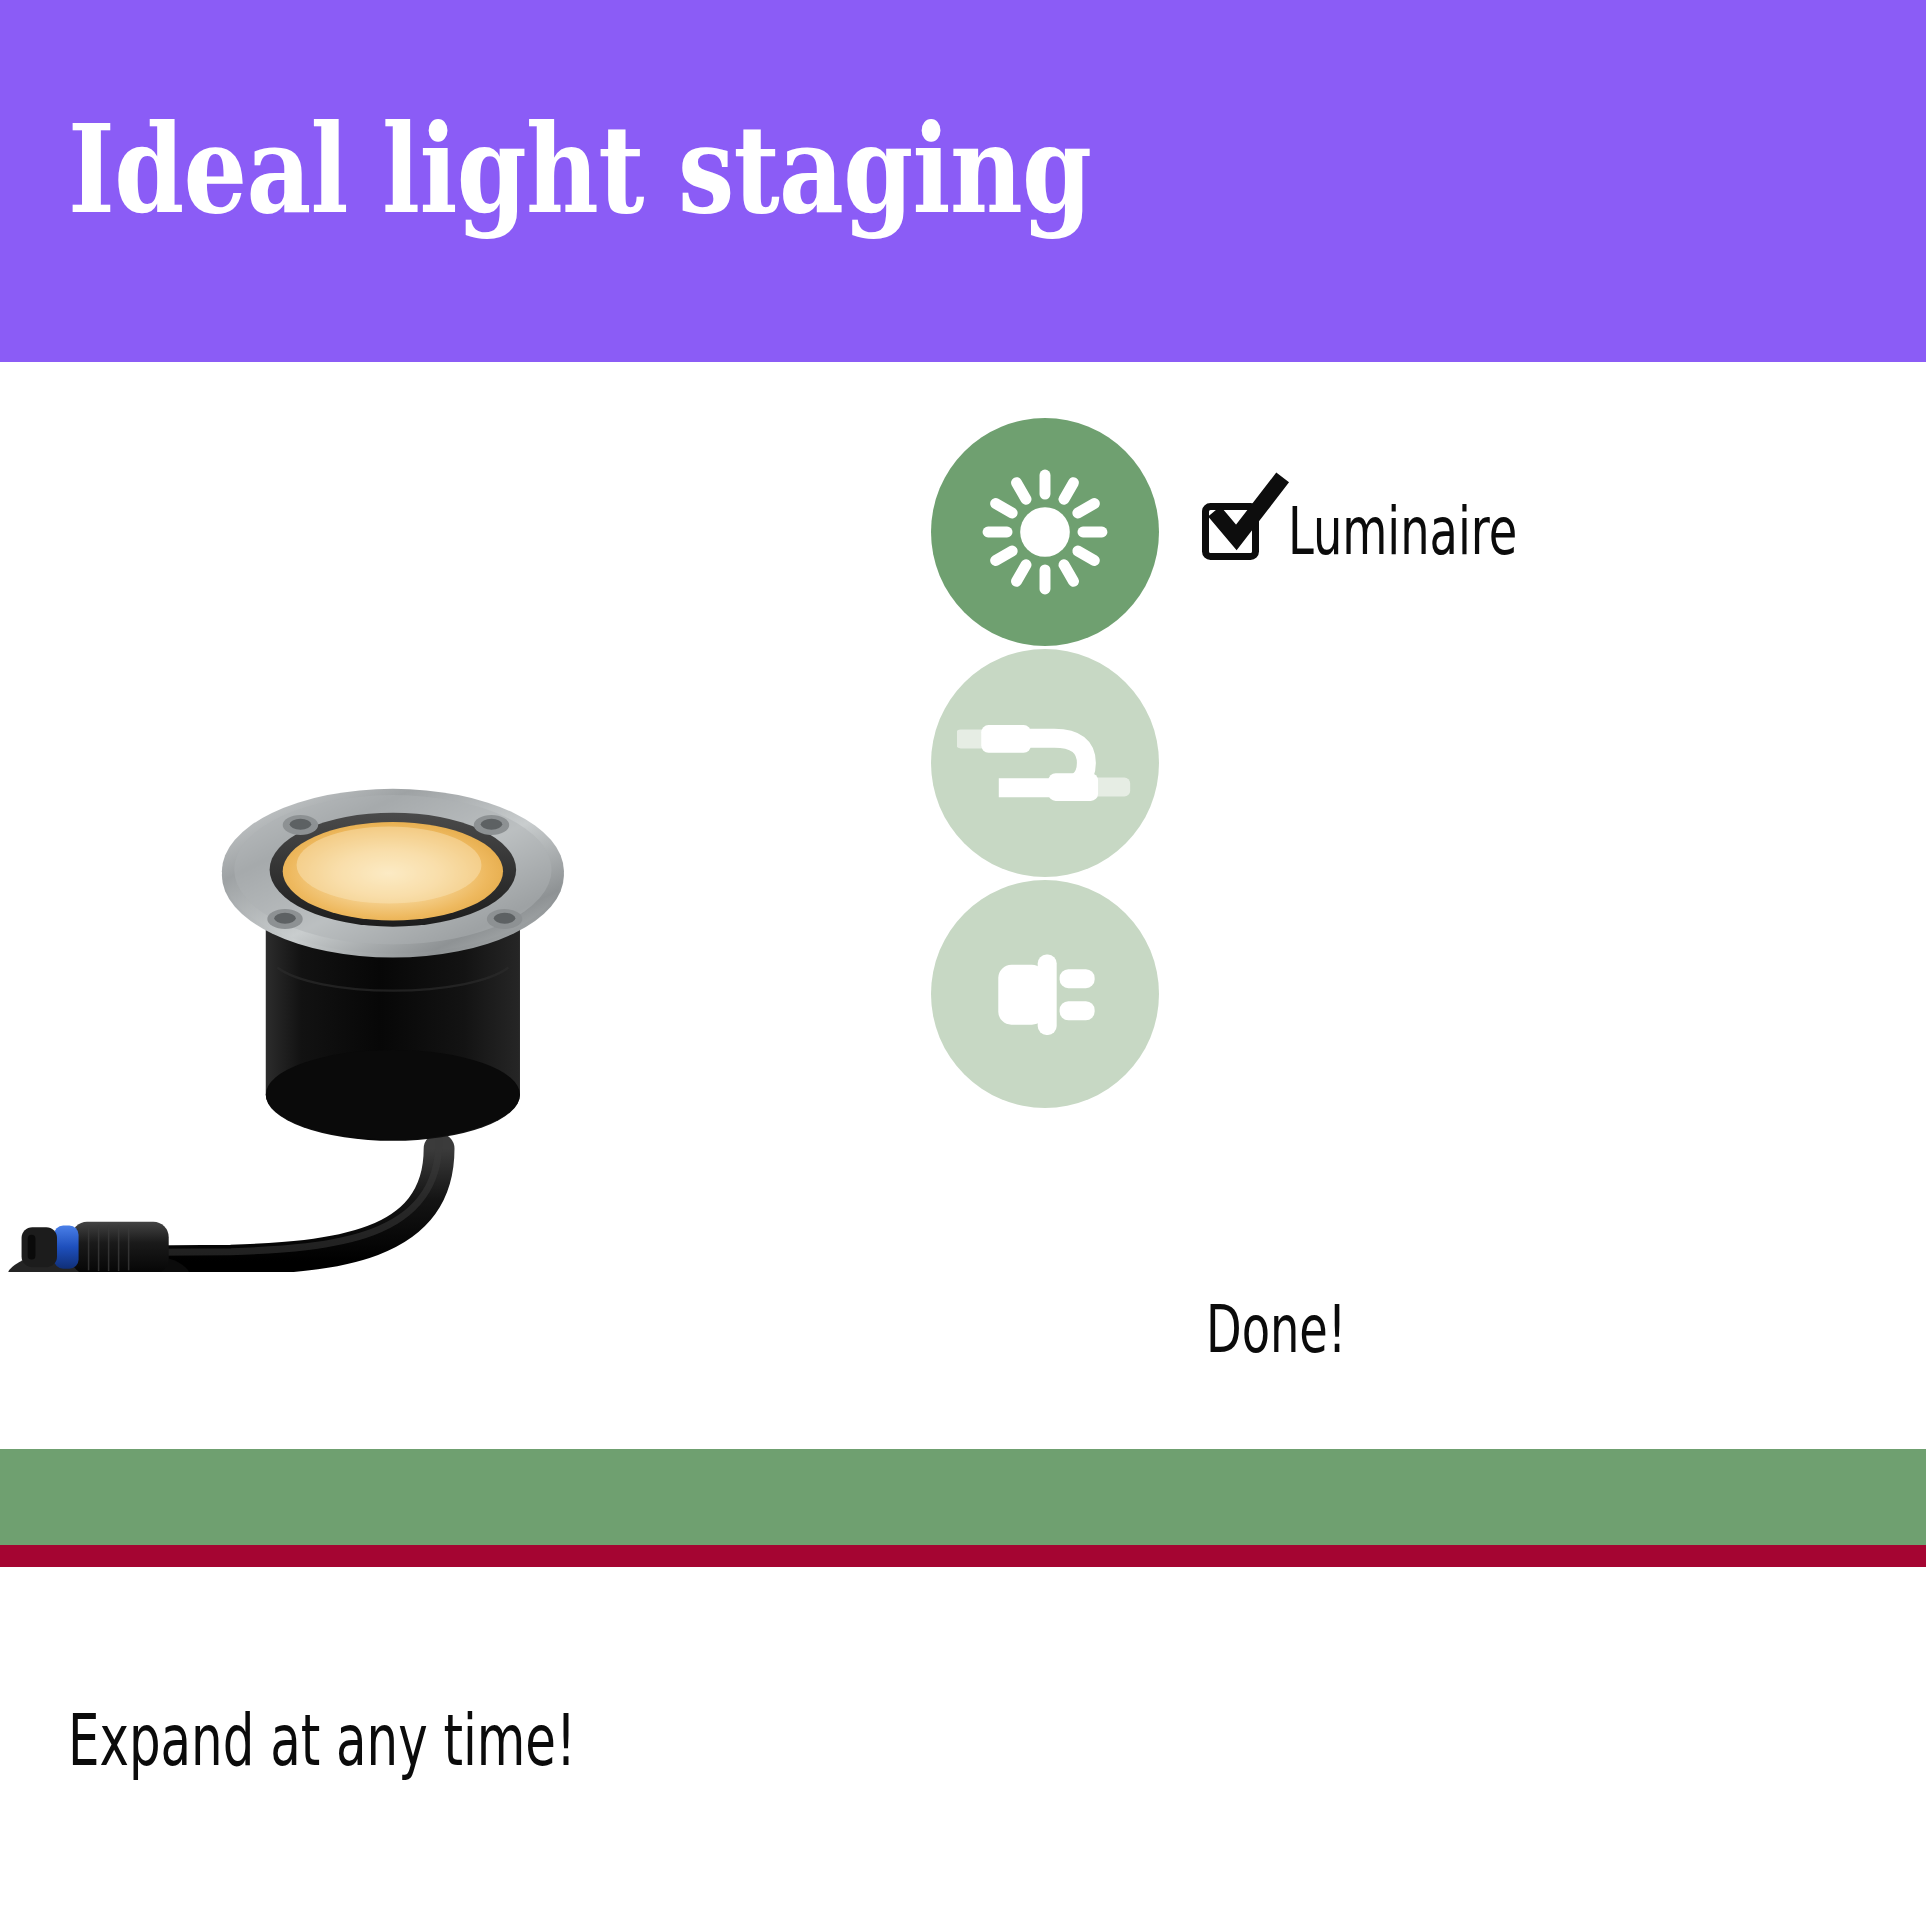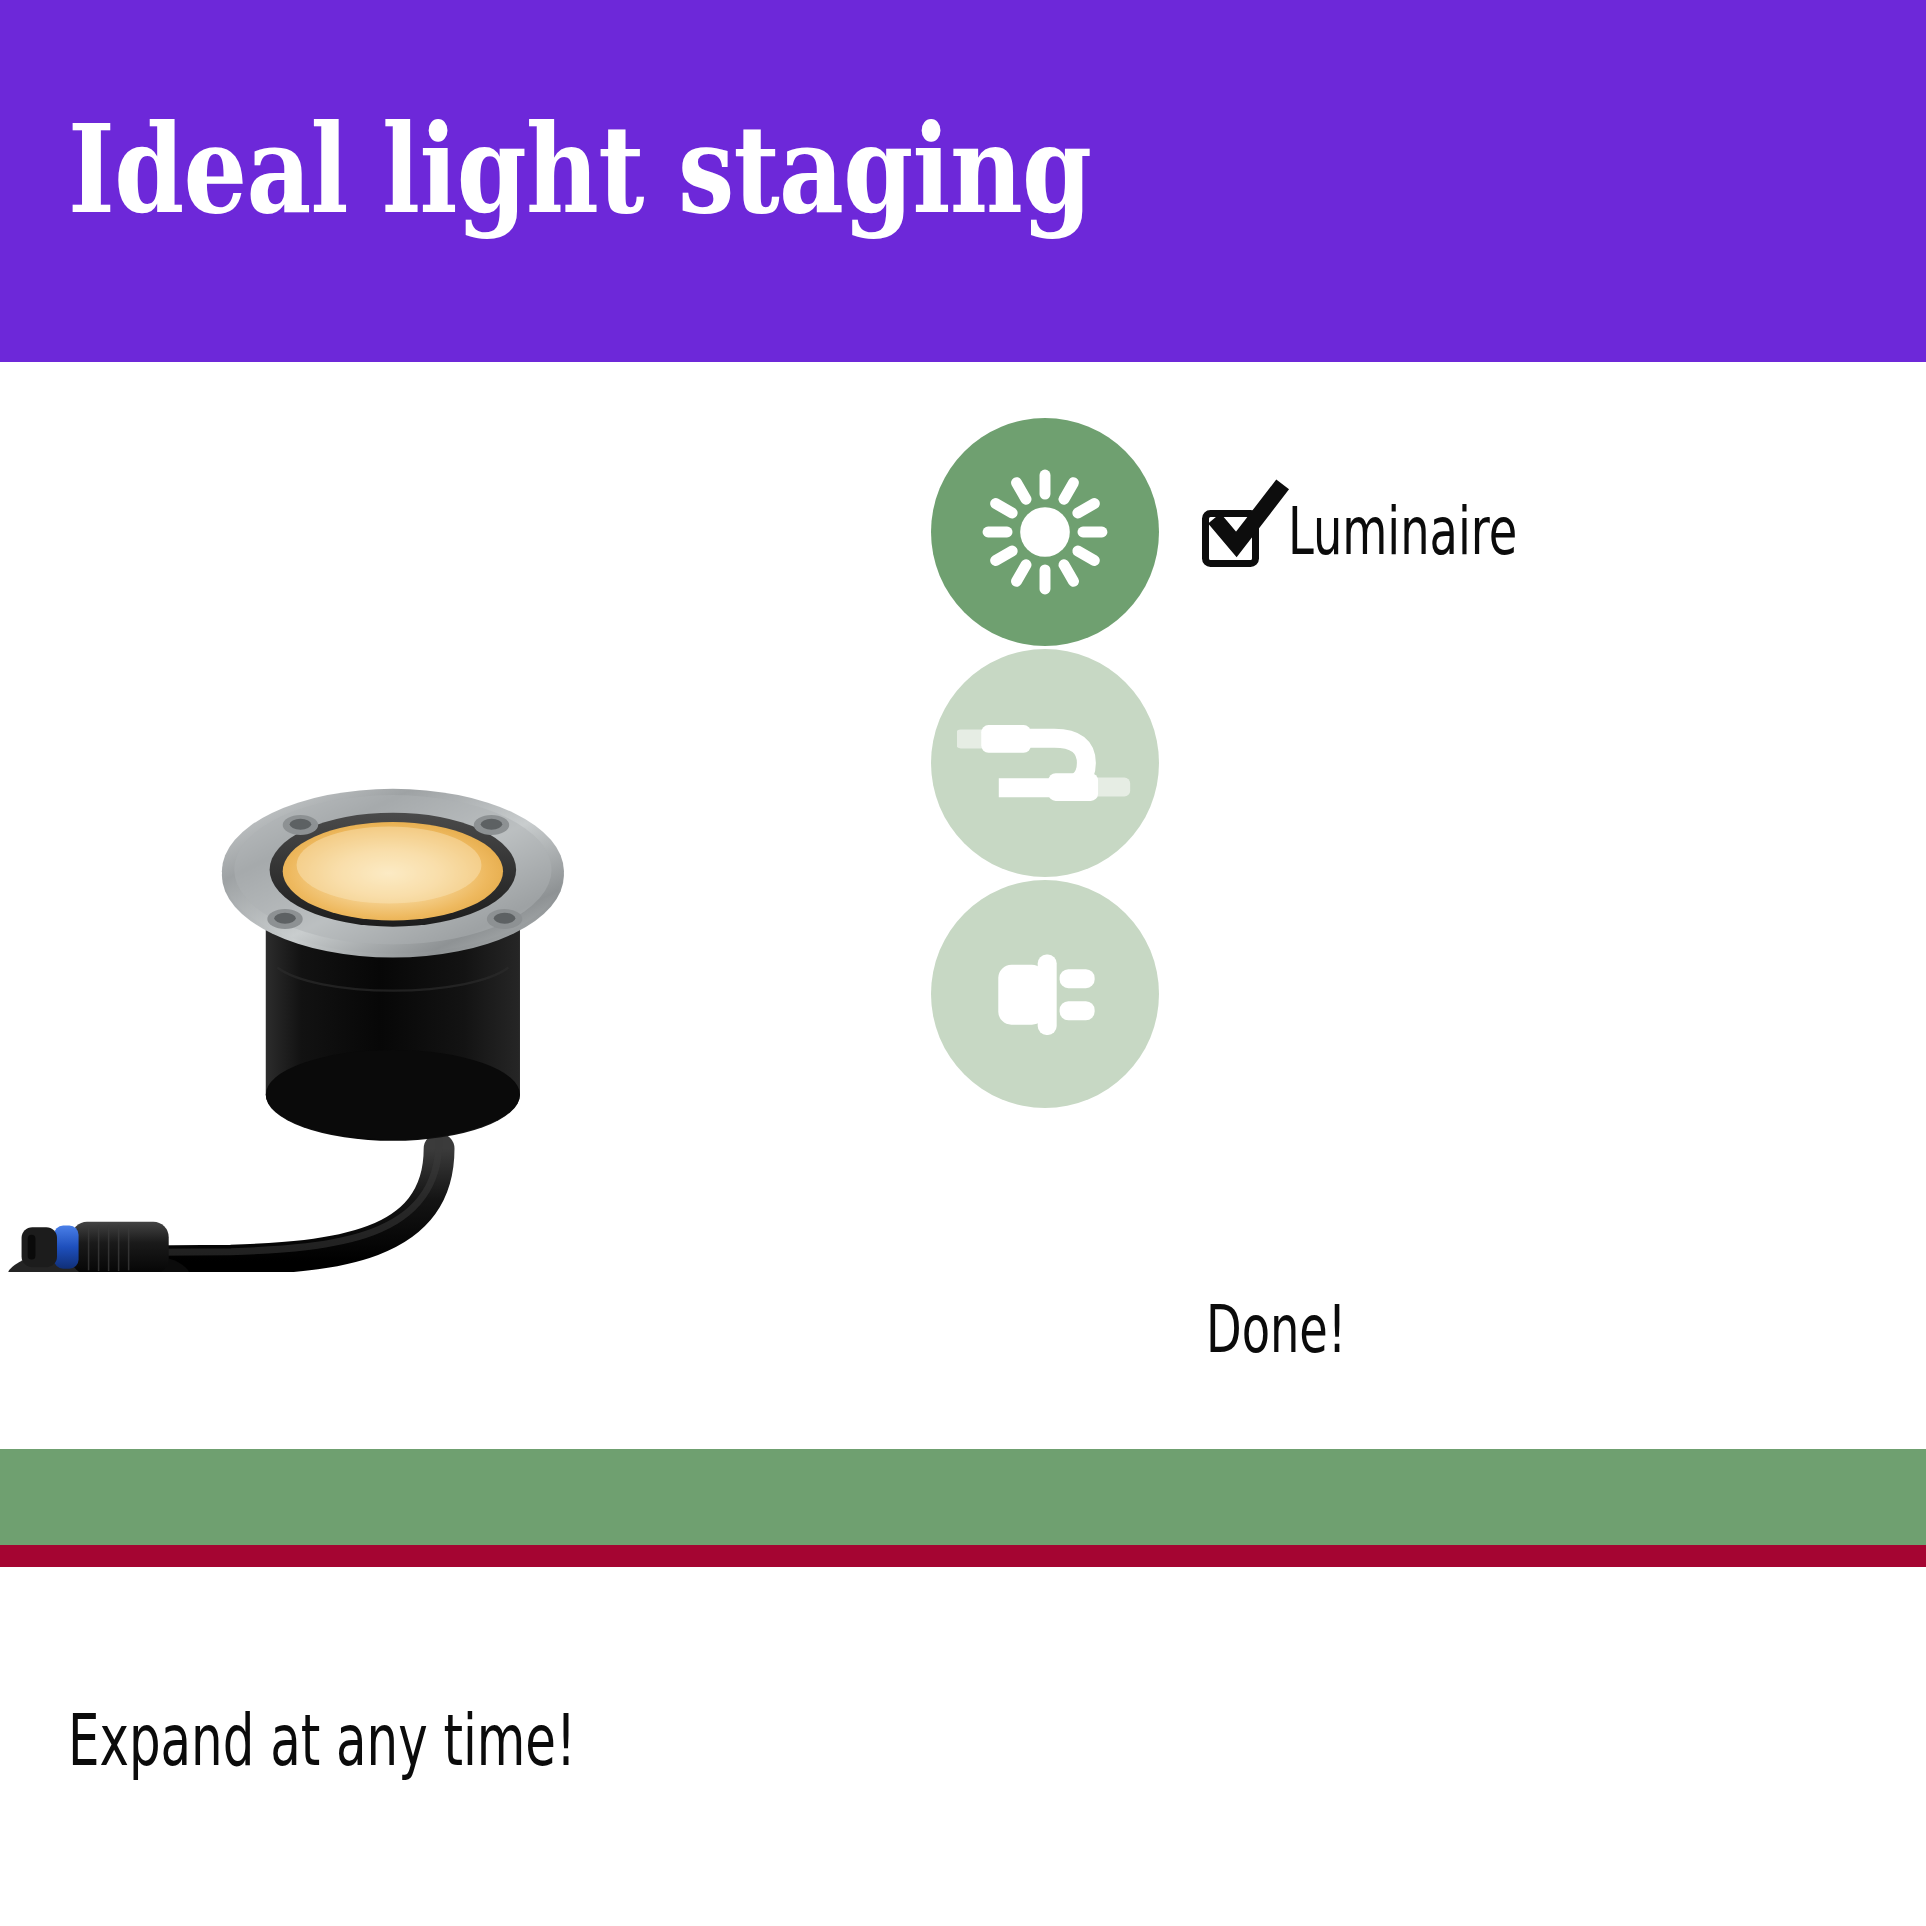--- a/index.html
+++ b/index.html
@@ -12,21 +12,21 @@
   #page {
     position:relative;
     width:1926px; height:1926px;
     background:#ffffff;
   }
 
   
   .header-band {
     position:absolute; left:0; top:0;
     width:1926px; height:362px;
-    background:#6d28d9;
+    background:#8b5cf6;
   }
   .header-title {
     position:absolute;
     left:68px; top:108px;
     font-family:"DejaVu Serif", serif;
     font-weight:700;
     font-size:122px;
     line-height:1;
     letter-spacing:-0.8px;
     color:#ffffff;
@@ -59,21 +59,21 @@
     flex:0 0 auto;
     width:228px; height:228px;
     border-radius:50%;
     display:flex; align-items:center; justify-content:center;
   }
   .icon-circle.active { background:#6fa070; }
   .icon-circle.muted  { background:#c7d8c4; }
 
   .row-right {
     display:flex;
-    align-items:flex-end;
+    align-items:center;
     margin-left:43px;
   }
   .checkbox {
     position:relative;
     flex:0 0 auto;
     width:57px; height:57px;
     border:7px solid #0d0d0d;
     border-radius:8.5px;
     background:#ffffff;
   }

